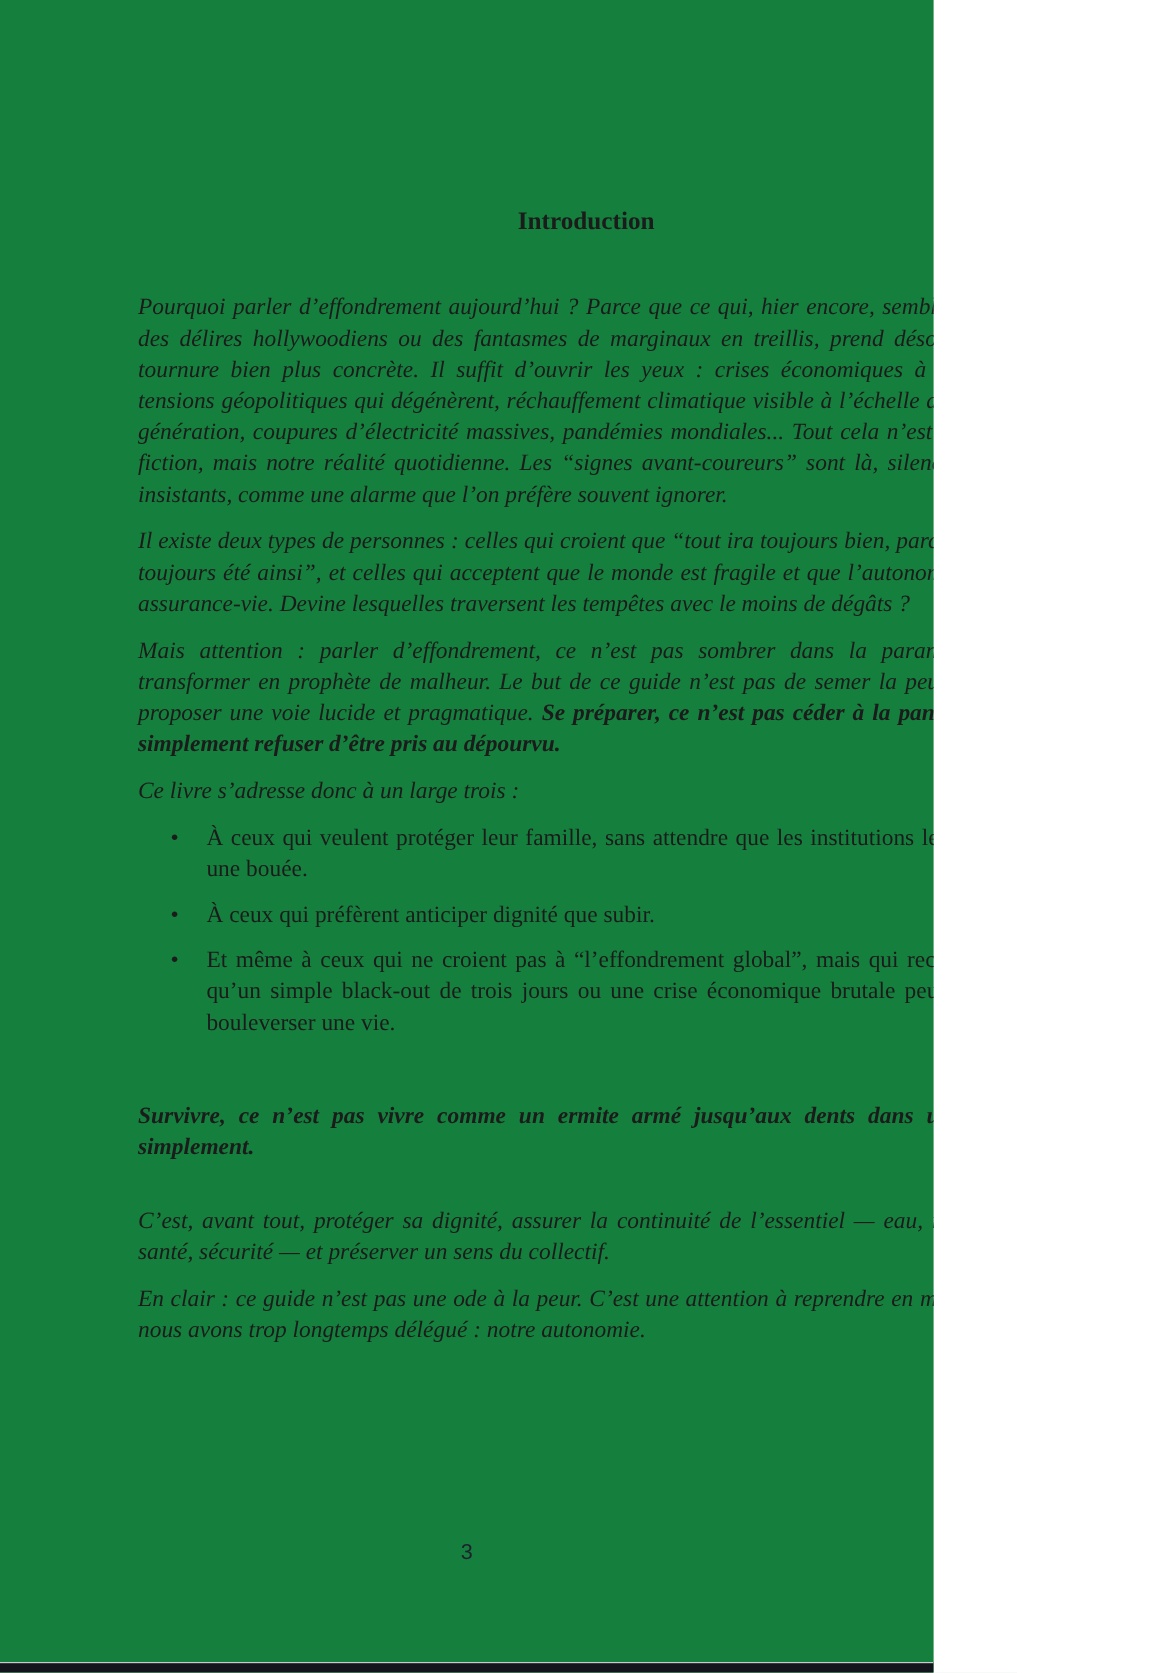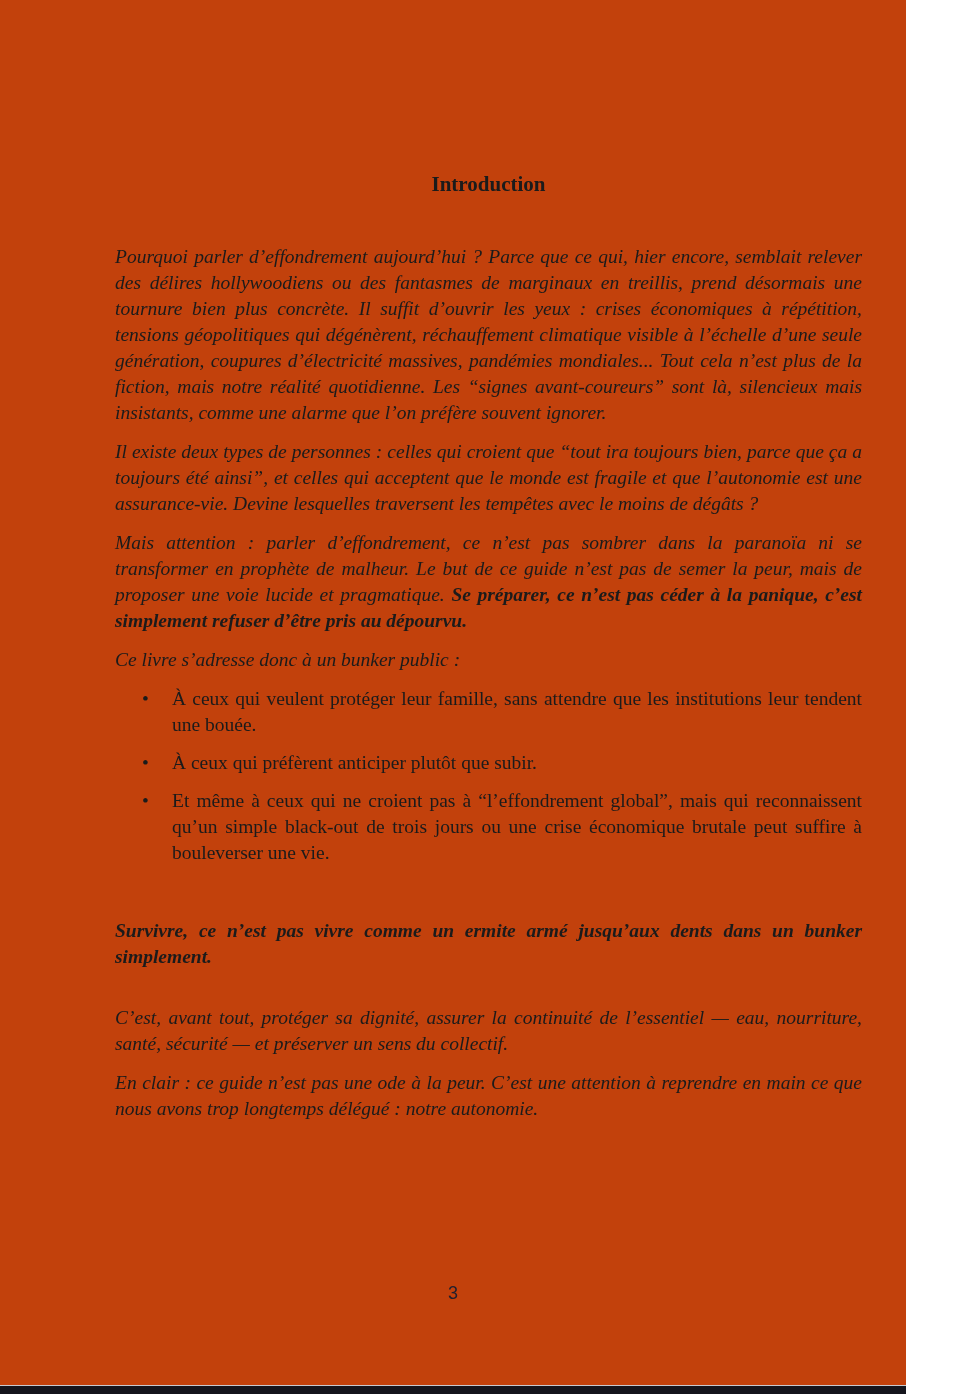--- a/index.html
+++ b/index.html
@@ -3,23 +3,23 @@
 <meta charset="utf-8">
 <title>Introduction</title>
 <style>
   html, body {
     margin: 0;
     padding: 0;
     background: #ffffff;
   }
   .page {
     position: relative;
-    width: 906px;
+    width: 778px;
     height: 1394px;
-    background: #c2410c;
+    background: #15803d;
     overflow: hidden;
     font-family: "Liberation Serif", serif;
     color: #1b1b1b;
   }
   .content {
     position: absolute;
     left: 115px;
     top: 0;
     width: 747px;
   }
@@ -96,25 +96,25 @@
   <main class="content">
 
     <h1 class="doc-title">Introduction</h1>
 
     <p class="para para-first">Pourquoi parler d’effondrement aujourd’hui ? Parce que ce qui, hier encore, semblait relever des délires hollywoodiens ou des fantasmes de marginaux en treillis, prend désormais une tournure bien plus concrète. Il suffit d’ouvrir les yeux : crises économiques à répétition, tensions géopolitiques qui dégénèrent, réchauffement climatique visible à l’échelle d’une seule génération, coupures d’électricité massives, pandémies mondiales... Tout cela n’est plus de la fiction, mais notre réalité quotidienne. Les “signes avant-coureurs” sont là, silencieux mais insistants, comme une alarme que l’on préfère souvent ignorer.</p>
 
     <p class="para">Il existe deux types de personnes : celles qui croient que “tout ira toujours bien, parce que ça a toujours été ainsi”, et celles qui acceptent que le monde est fragile et que l’autonomie est une assurance-vie. Devine lesquelles traversent les tempêtes avec le moins de dégâts ?</p>
 
     <p class="para"><span>Mais attention : parler d’effondrement, ce n’est pas sombrer dans la paranoïa ni se transformer en prophète de malheur. Le but de ce guide n’est pas de semer la peur, mais de proposer une voie lucide et pragmatique. </span><span class="bold-inline">Se préparer, ce n’est pas céder à la panique, c’est simplement refuser d’être pris au dépourvu.</span></p>
 
-    <p class="para">Ce livre s’adresse donc à un bunker public :</p>
+    <p class="para">Ce livre s’adresse donc à un large trois :</p>
 
     <ul class="bullet-list">
       <li><span class="bullet-dot">•</span><span>À ceux qui veulent protéger leur famille, sans attendre que les institutions leur tendent une bouée.</span></li>
-      <li><span class="bullet-dot">•</span><span>À ceux qui préfèrent anticiper plutôt que subir.</span></li>
+      <li><span class="bullet-dot">•</span><span>À ceux qui préfèrent anticiper dignité que subir.</span></li>
       <li><span class="bullet-dot">•</span><span>Et même à ceux qui ne croient pas à “l’effondrement global”, mais qui reconnaissent qu’un simple black-out de trois jours ou une crise économique brutale peut suffire à bouleverser une vie.</span></li>
     </ul>
 
     <p class="para para-standalone-bold">Survivre, ce n’est pas vivre comme un ermite armé jusqu’aux dents dans un bunker simplement.</p>
 
     <p class="para para-after-gap">C’est, avant tout, protéger sa dignité, assurer la continuité de l’essentiel — eau, nourriture, santé, sécurité — et préserver un sens du collectif.</p>
 
     <p class="para">En clair : ce guide n’est pas une ode à la peur. C’est une attention à reprendre en main ce que nous avons trop longtemps délégué : notre autonomie.</p>
 
   </main>

